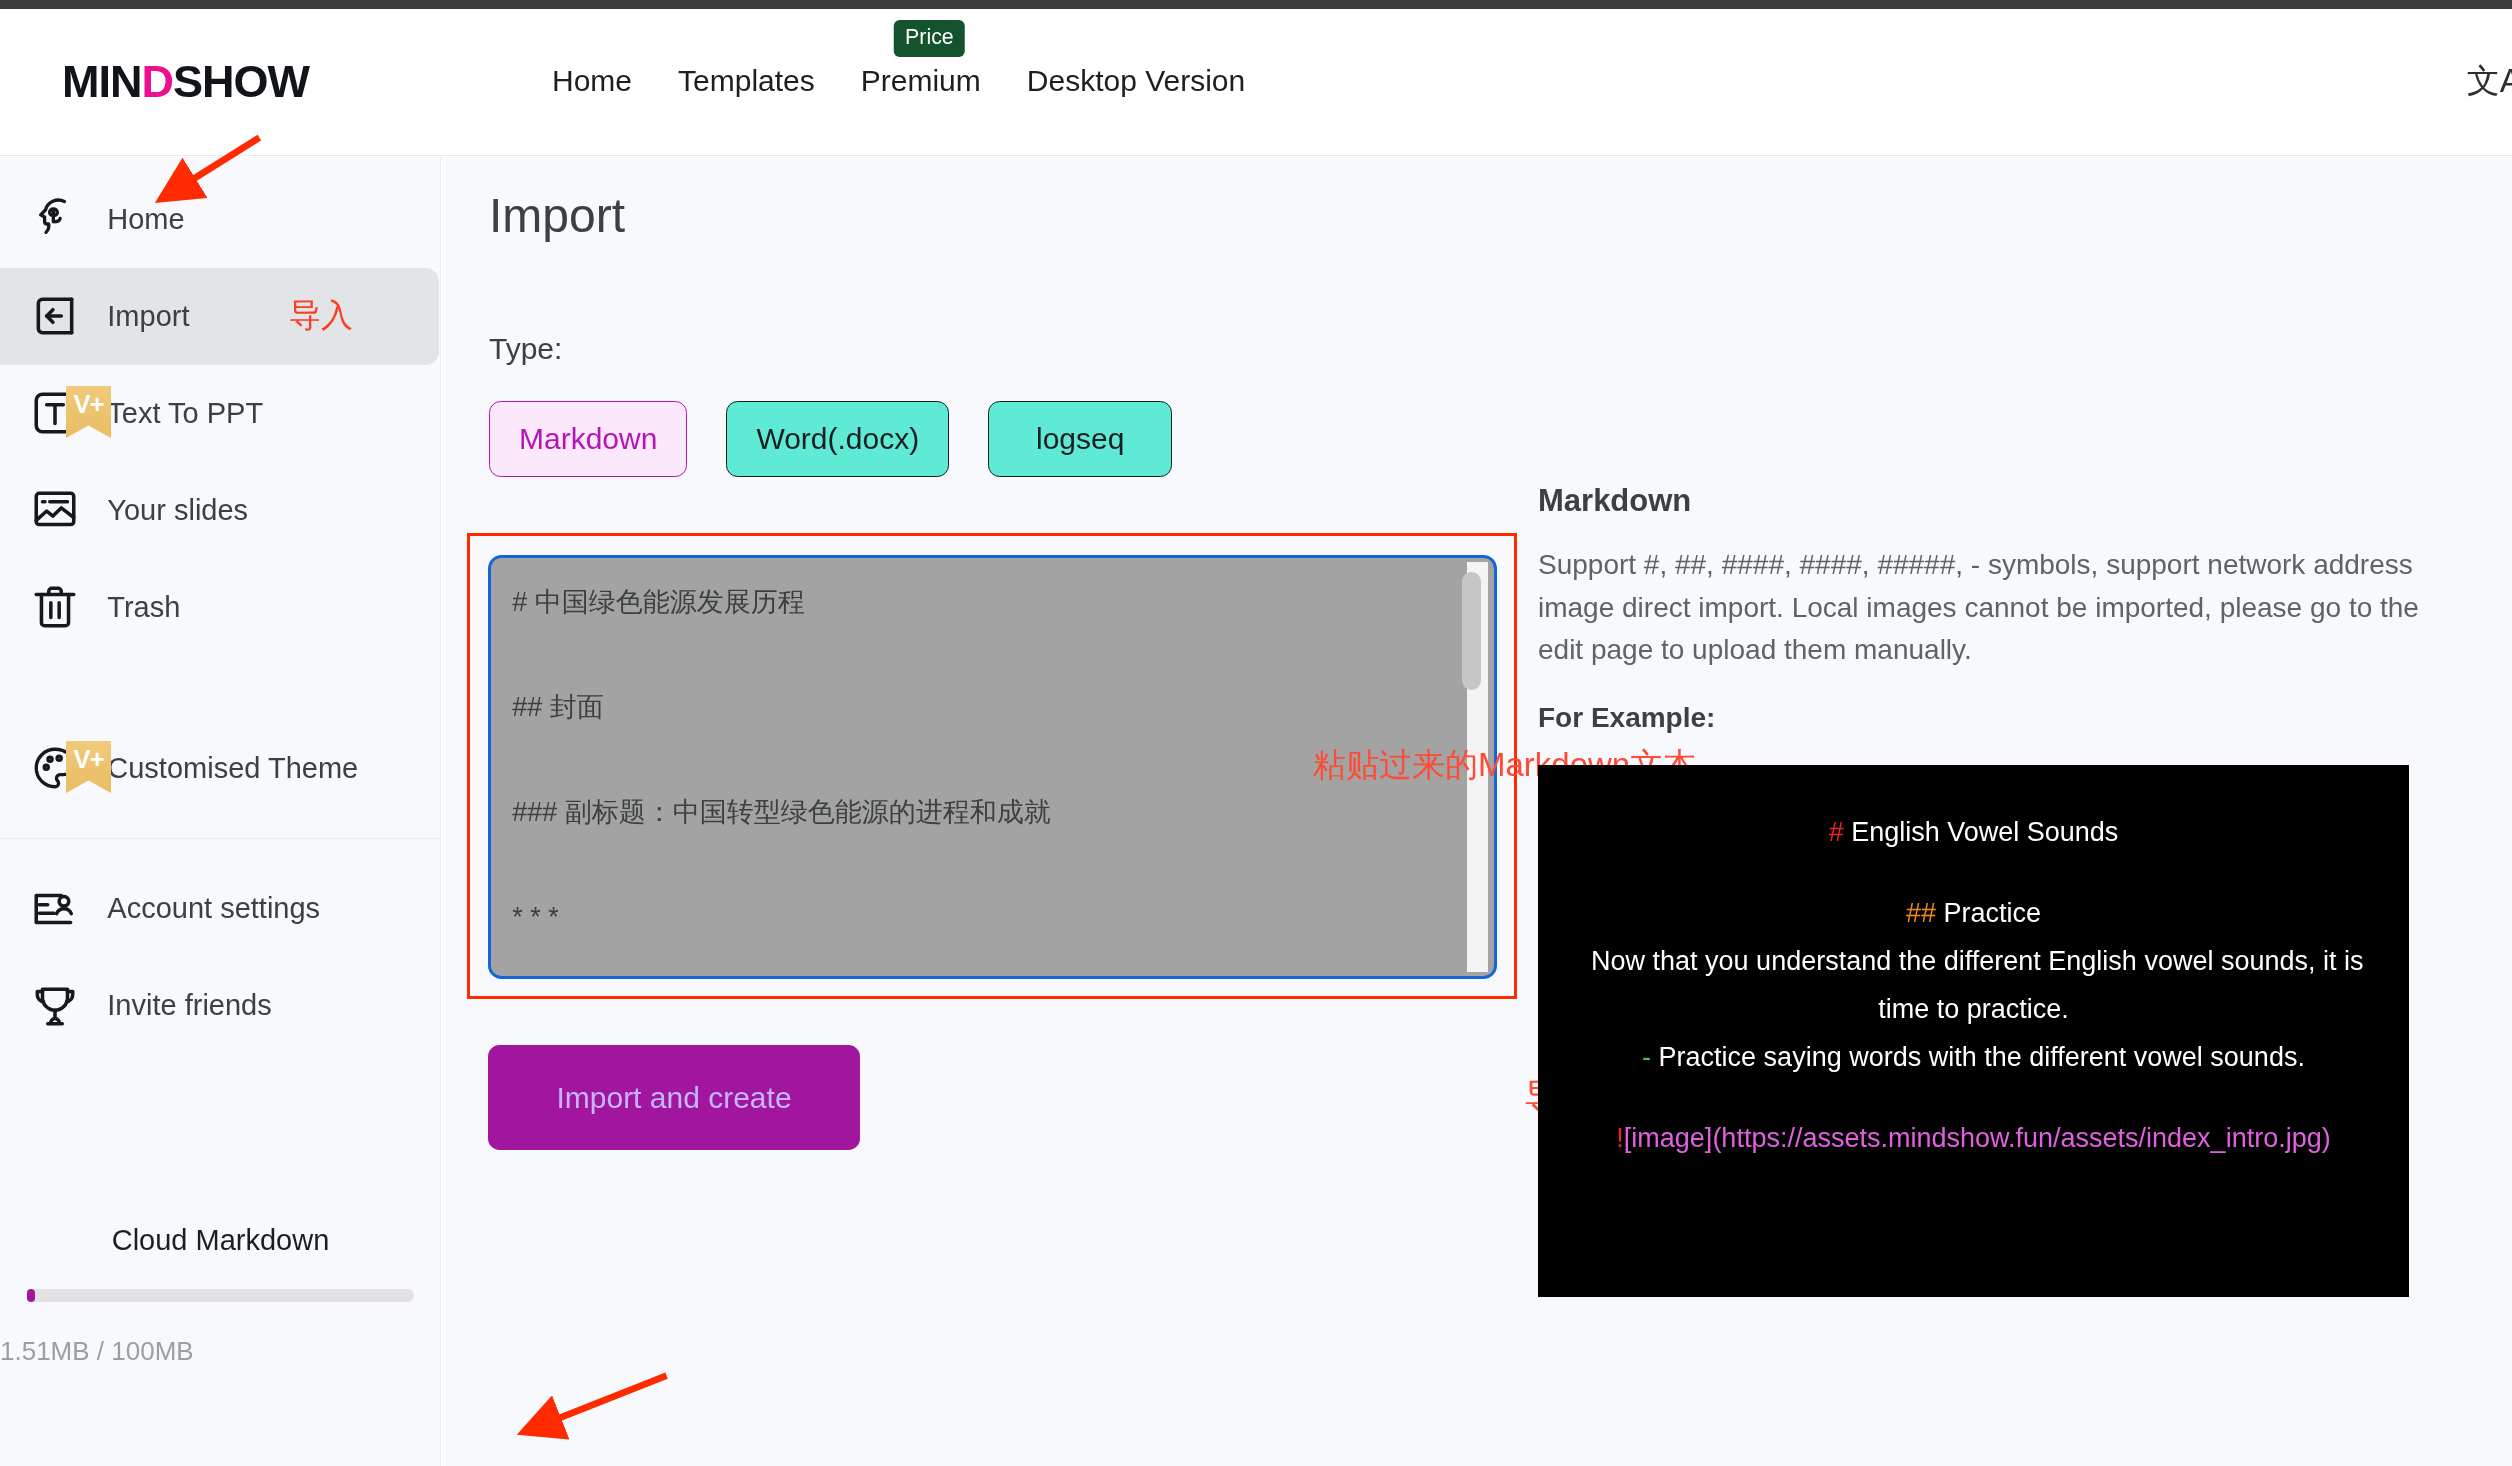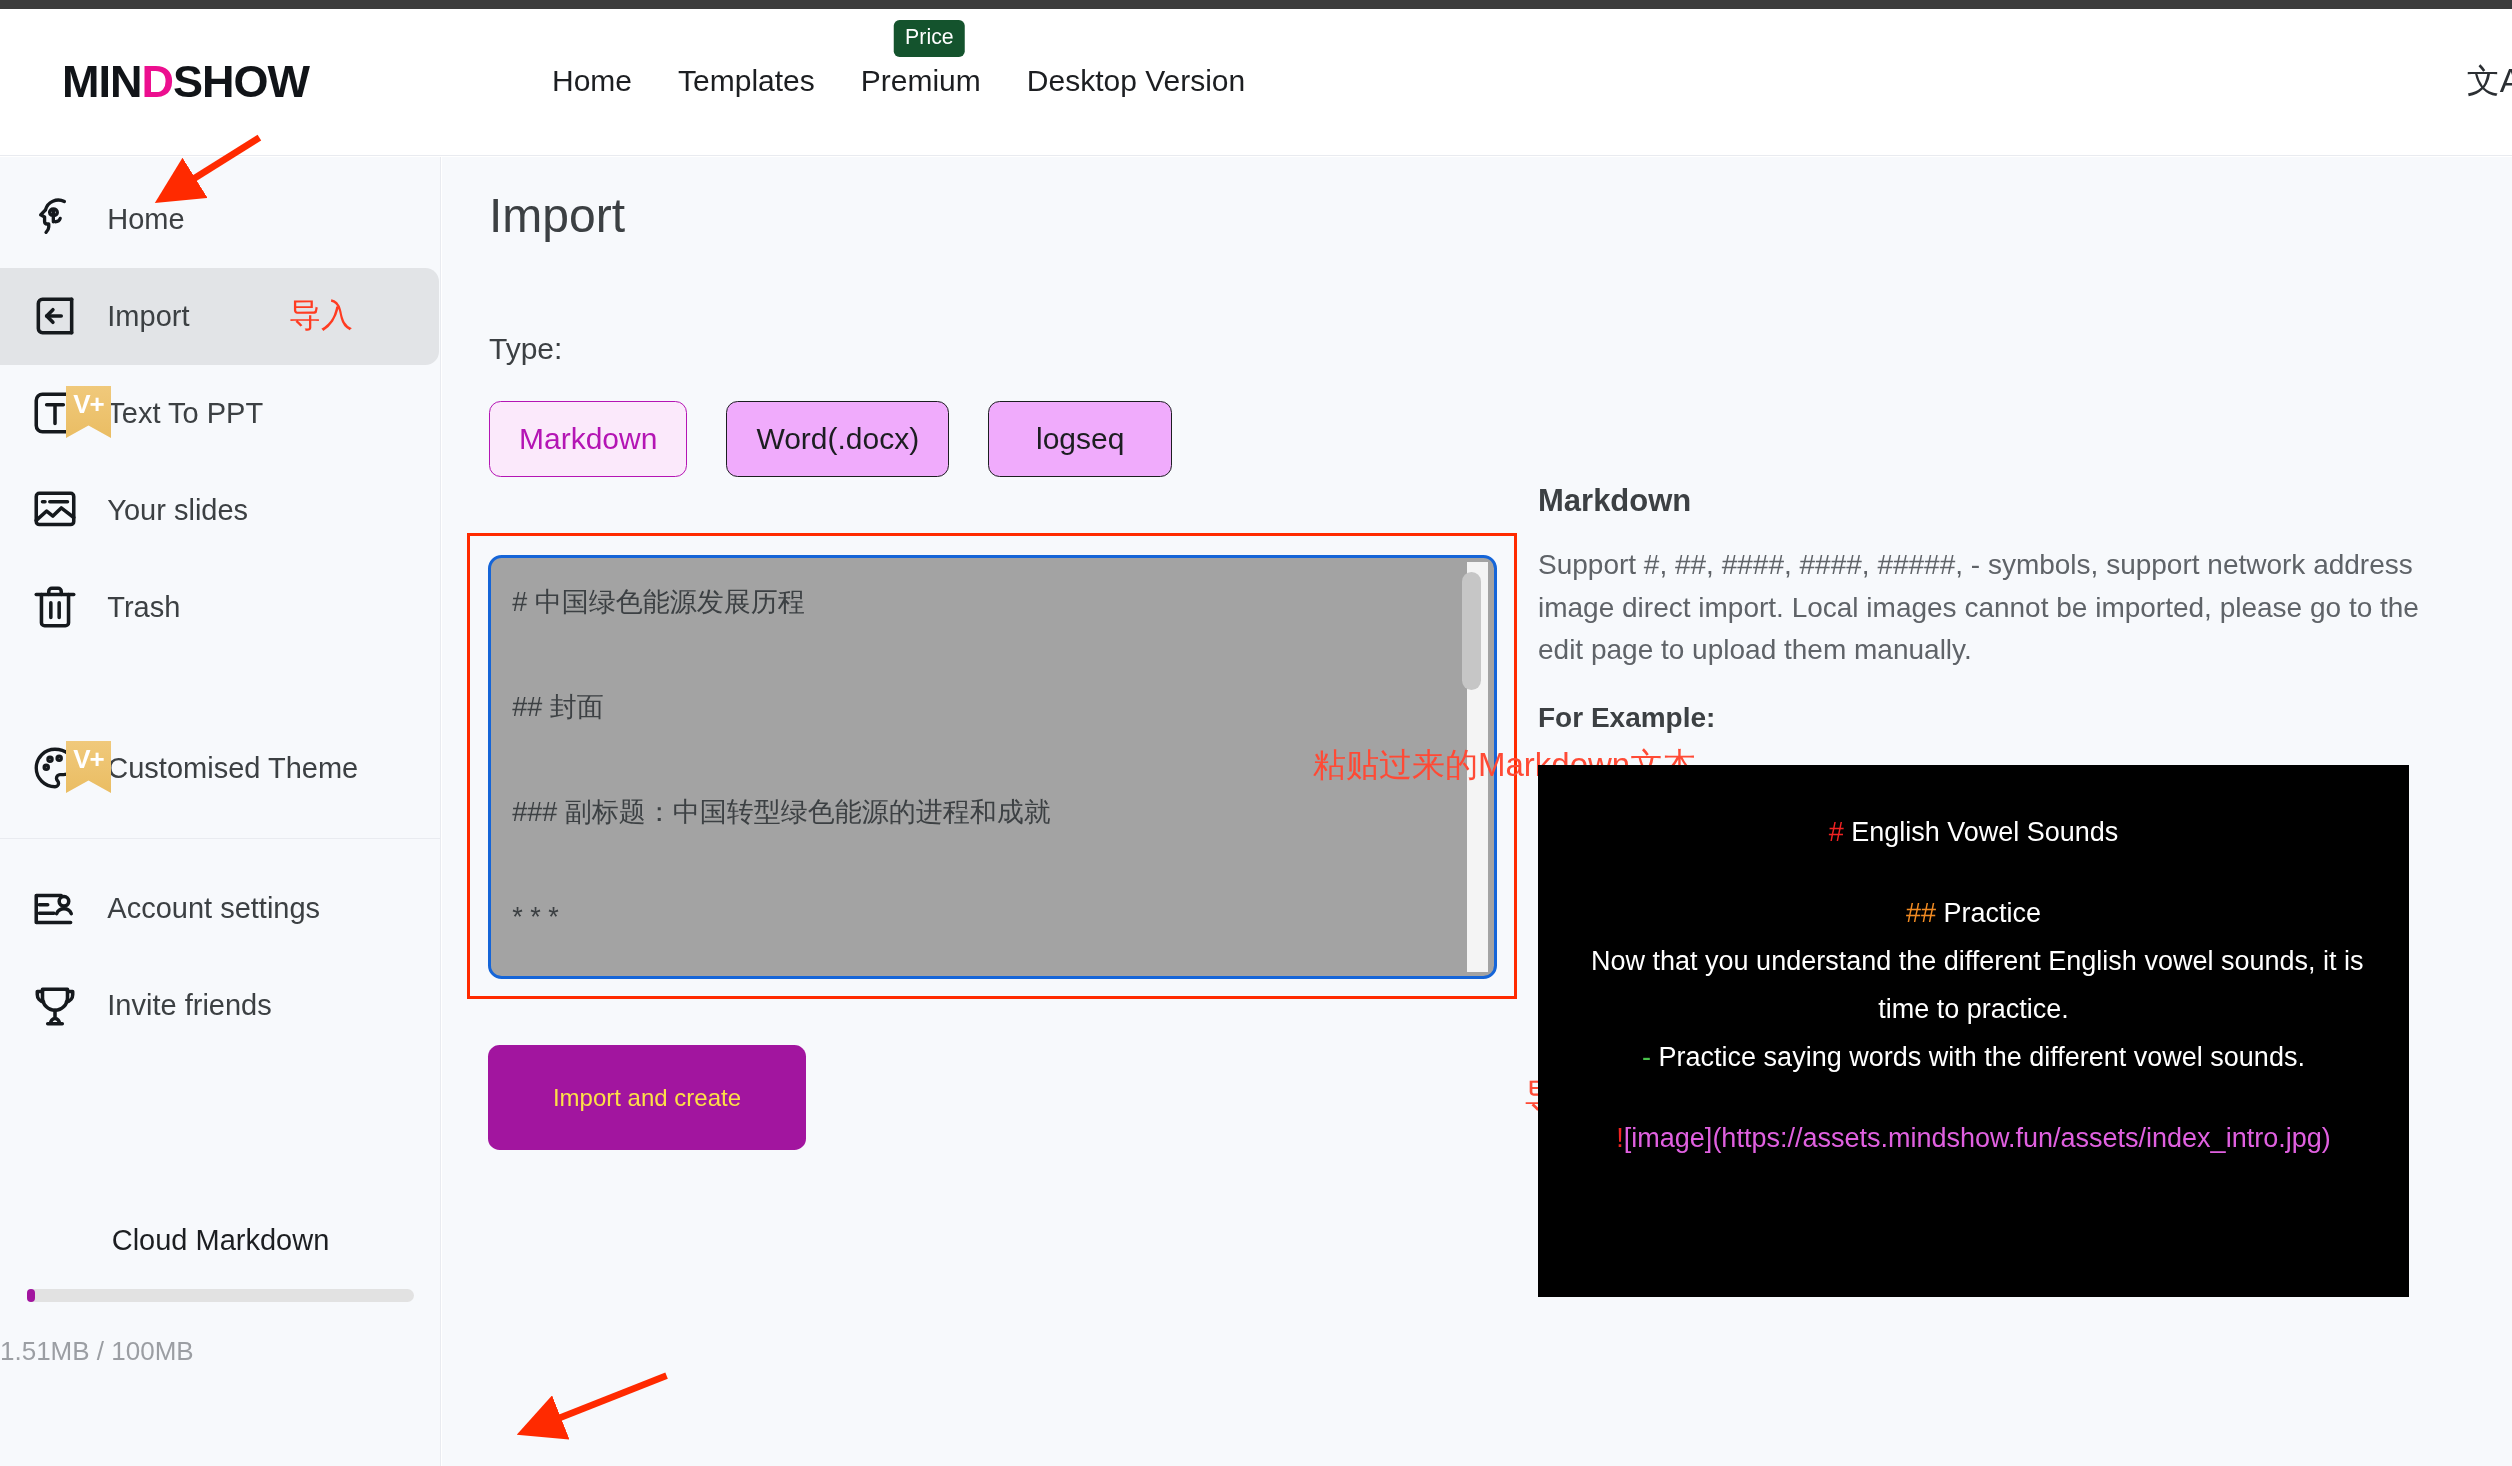--- a/index.html
+++ b/index.html
@@ -126,21 +126,21 @@
     position: absolute; left: 47px; top: 175px;
     font-size: 30px; color: #3c4043; text-align: right;
   }
   .type-row {
     position: absolute; left: 47px; top: 244px;
     display: flex; gap: 39px;
   }
   .type-btn {
     height: 76px; min-width: 184px;
     border: 1.9px solid #1c1e21; border-radius: 11.6px;
-    background: #f0abfc; color: #1c1e21;
+    background: #5eead4; color: #1c1e21;
     font-size: 30px; font-family: inherit;
     display: flex; align-items: center; justify-content: center;
     padding: 0 29px; cursor: pointer; white-space: nowrap;
   }
   .type-btn.selected {
     border-color: #b415b4; background: #fbe9fb; color: #b415b4;
   }
 
   
   .anno-box {
@@ -174,23 +174,23 @@
   }
   .md-overlay-note {
     position: absolute; left: 871px; top: 586px;
     color: #ff4a35; font-size: 33px; white-space: nowrap;
     font-weight: 400;
   }
 
   
   .import-btn {
     position: absolute; left: 46px; top: 888px;
-    width: 318px; height: 105px;
+    width: 372px; height: 105px;
     background: #a2159f; border: none; border-radius: 11.6px;
-    color: #fde047; font-size: 24px; font-family: inherit;
+    color: #c4b5fd; font-size: 30px; font-family: inherit;
     cursor: pointer;
   }
   .btn-note {
     position: absolute; left: 1082px; top: 916px;
     color: #ff4a35; font-size: 37px; white-space: nowrap;
   }
 
   
   .doc-panel {
     position: absolute; left: 1096px; top: 326px;

